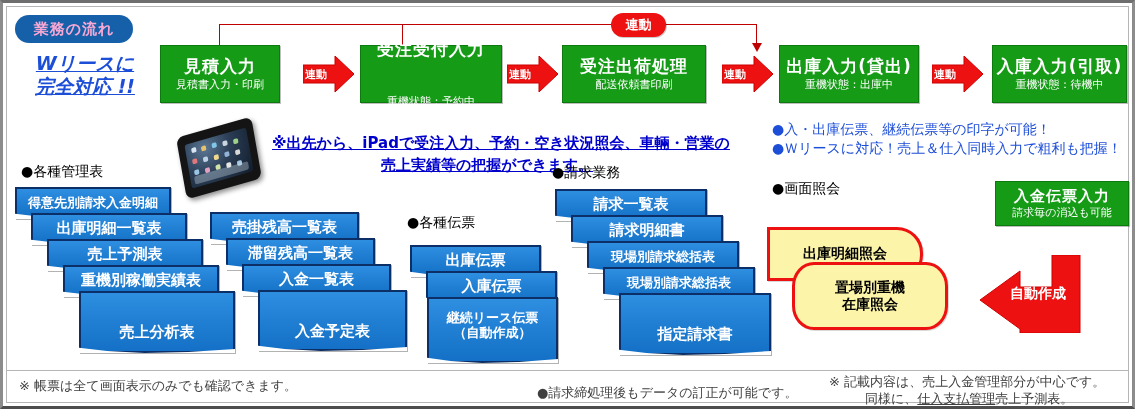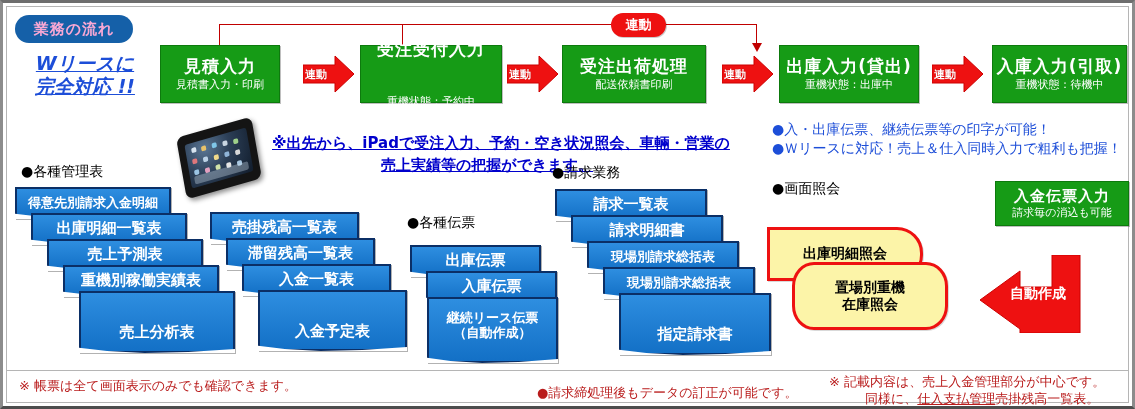--- a/index.html
+++ b/index.html
@@ -58,21 +58,21 @@
     box-shadow:1px 1px 0 rgba(0,0,0,.2);
   }
 
   
   .hline{background:#c00000;height:1px;}
   .vline{background:#c00000;width:1px;}
 
   
   .bullet{font-size:13px;color:#000;white-space:nowrap;}
   .bigbullet{font-size:14px;color:#1d4ed8;white-space:nowrap;line-height:1.45;text-align:right;}
-  .note{font-size:13px;color:#b91c1c;white-space:nowrap;}
+  .note{font-size:13px;color:#404040;white-space:nowrap;}
   .note u{text-decoration:underline;}
 
   
   .bluelink{
     color:#0000cc;font-weight:bold;font-size:15px;text-align:center;
     text-decoration:underline;line-height:1.45;white-space:nowrap;
   }
 
   
   .card{
@@ -318,17 +318,17 @@
     </svg>
     <span>自動作成</span>
   </div>
 
   <div class="hr-bottom" style="left:0px;top:363px;width:1121px;"></div>
 
   <div class="abs note" style="left:12px;top:370px;">※ 帳票は全て画面表示のみでも確認できます。</div>
   <div class="abs note" style="left:530px;top:377px;">●請求締処理後もデータの訂正が可能です。</div>
   <div class="abs note" style="left:822px;top:366px;">※ 記載内容は、売上入金管理部分が中心です。</div>
   <div class="abs note" style="left:858px;top:383px;">
-    <span>同様に、</span><u>仕入支払管理</u><span>売掛残高一覧表。</span>
+    <span>同様に、</span><u>仕入支払管理</u><span>売上予測表。</span>
   </div>
 
  </div>
 </div>
 
 </body></html>

